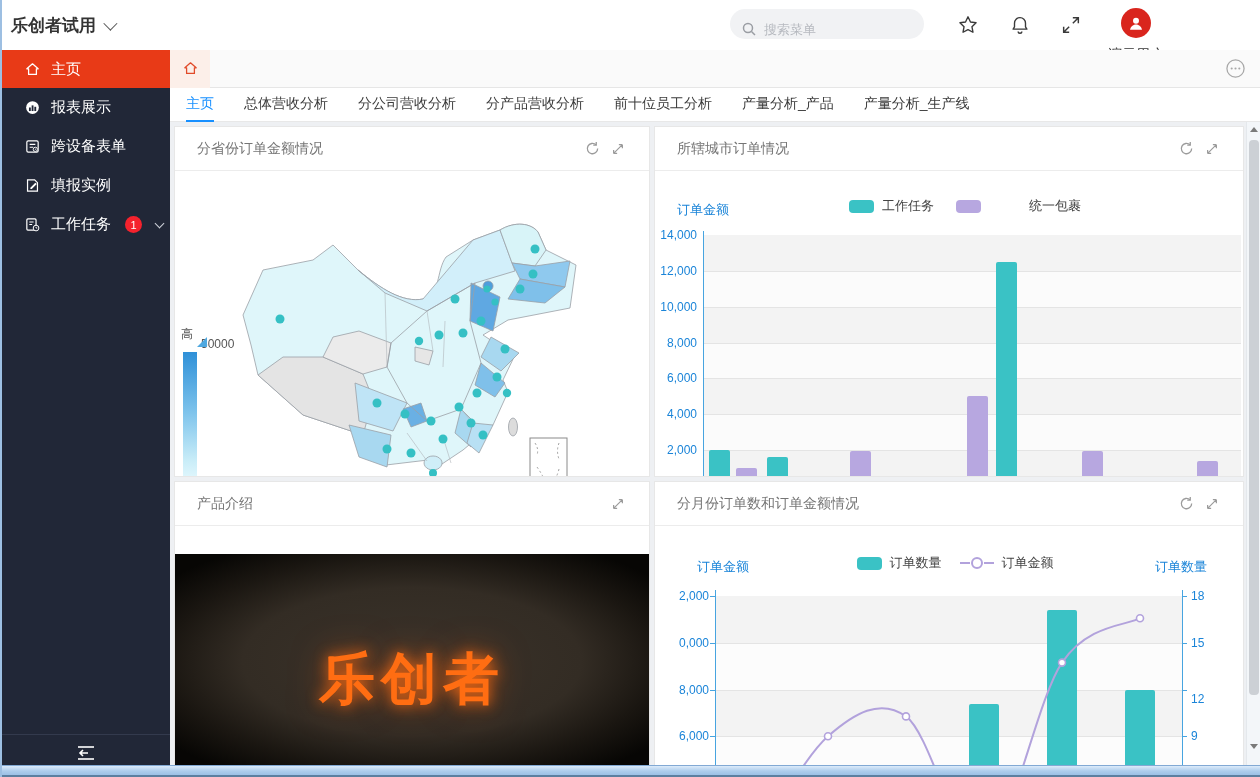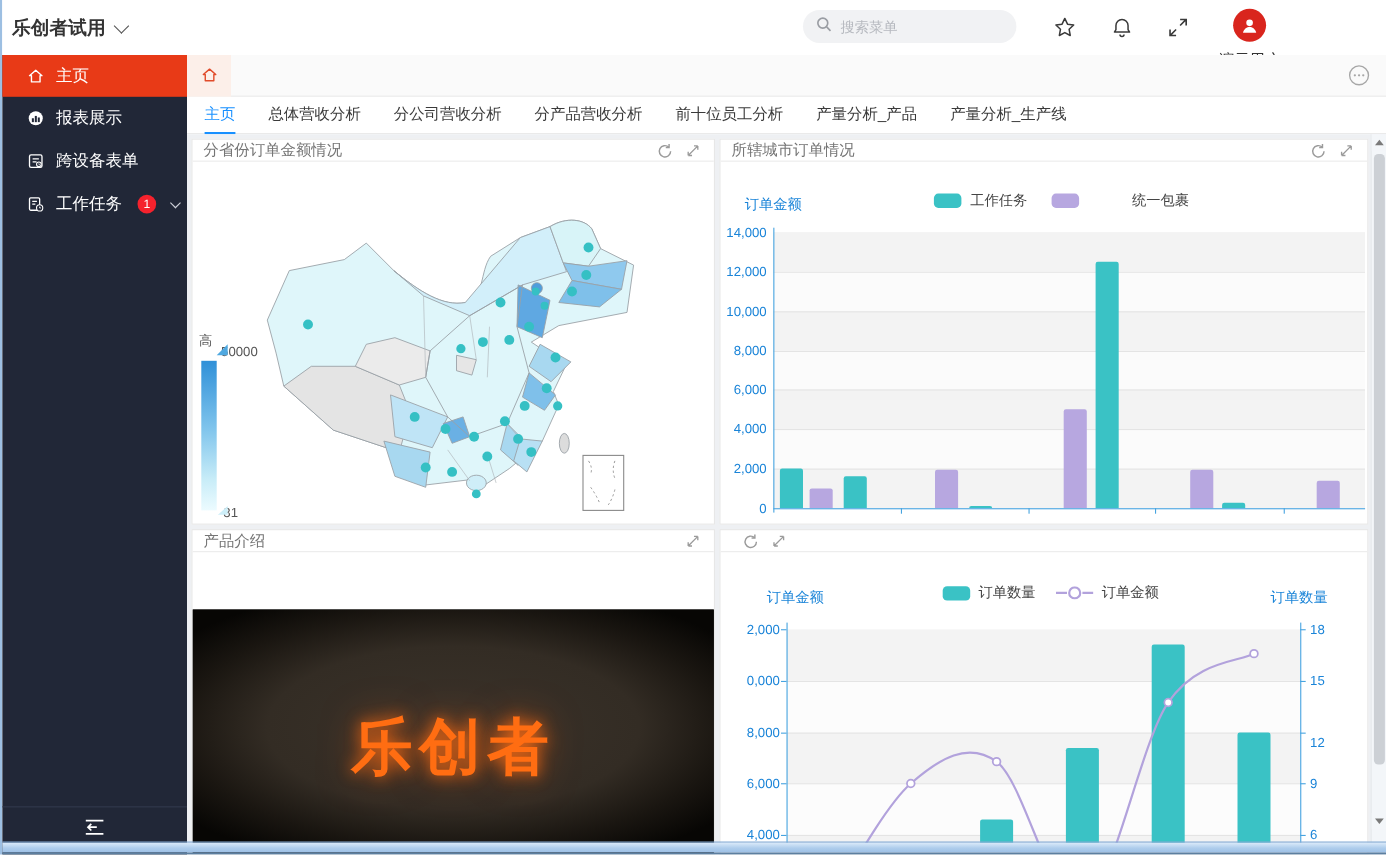--- a/index.html
+++ b/index.html
@@ -3,21 +3,21 @@
 <meta charset="utf-8">
 <style>
   * { margin:0; padding:0; box-sizing:border-box; }
   html,body { width:1260px; height:777px; overflow:hidden; font-family:"Liberation Sans","DejaVu Sans",sans-serif; background:#fff; }
   #app { position:relative; width:1260px; height:777px; background:#fff; overflow:hidden;
          border-left:2px solid #9dbfe2; }
   
   .topbar { position:absolute; left:0; top:0; width:100%; height:50px; background:#fff; display:flex; align-items:center; }
   .brand { display:flex; align-items:center; gap:8px; margin-left:9px; font-size:17px; color:#333; font-weight:bold; }
   .chev { width:10px; height:10px; border-right:1.6px solid #555; border-bottom:1.6px solid #555; transform:rotate(45deg) translateY(-2px); display:inline-block; }
-  .search { position:absolute; left:728px; top:9px; width:194px; height:30px; background:#f1f2f4; border-radius:15px; display:flex; align-items:center; padding:13px 12px; gap:8px; }
+  .search { position:absolute; left:728px; top:9px; width:194px; height:30px; background:#f1f2f4; border-radius:15px; display:flex; align-items:flex-start; padding:13px 12px; gap:8px; }
   .search input { border:none; outline:none; background:transparent; font-size:13px; color:#333; width:140px; font-family:inherit; }
   .search input::placeholder { color:#b6b9bf; }
   .tool-ic { position:absolute; top:12px; width:26px; height:26px; display:flex; align-items:center; justify-content:center; cursor:pointer; }
   .user { position:absolute; left:1106px; top:8px; display:flex; align-items:center; gap:8px; cursor:pointer;flex-direction:column; }
   .avatar { width:30px; height:30px; border-radius:50%; background:#d9251d; display:flex; align-items:center; justify-content:center; }
   .user-name { font-size:14px; color:#333; }
   
   .sidebar { position:absolute; left:0; top:50px; width:168px; height:727px; background:#212737; }
   .side-item { height:39px; display:flex; align-items:center; gap:10px; padding-left:22px; color:#fff; font-size:15px; cursor:pointer; position:relative; }
   .side-item.active { background:#e83a17; height:38px; }
@@ -27,21 +27,21 @@
   
   .tabrow1 { position:absolute; left:168px; top:50px; width:1092px; height:38px; background:#fafafa; border-bottom:1px solid #e6e6e6; display:flex; align-items:center; }
   .home-tab { width:40px; height:38px; background:#fcefe9; display:flex; align-items:center; justify-content:center; cursor:pointer; }
   .more-ic { position:absolute; right:16px; top:8px; cursor:pointer; }
   .tabrow2 { position:absolute; left:168px; top:88px; width:1092px; height:34px; background:#fff; border-bottom:1px solid #e8e8e8; display:flex; align-items:flex-start; gap:30px; padding-left:16px; padding-top:7px; }
   .ptab { font-size:14px; color:#3a3a3a; cursor:pointer; padding-bottom:7px; white-space:nowrap; }
   .ptab.active { color:#1890ff; border-bottom:2px solid #1890ff; }
   
   .content { position:absolute; left:168px; top:122px; width:1092px; height:655px; background:#eef0f3; }
   .panel { position:absolute; background:#fff; border:1px solid #e7e7e7; overflow:hidden; }
-  .panel-hd { height:20px; display:flex; align-items:flex-end; padding:0 10px; border-bottom:1px solid #ececec; }
+  .panel-hd { height:44px; display:flex; align-items:center; padding:0 22px; border-bottom:1px solid #ececec; }
   .panel-title { font-size:14px; color:#757575; flex:1; }
   .hd-ic { width:18px; height:18px; margin-left:8px; cursor:pointer; display:flex; align-items:center; justify-content:center; }
   .axis-title { position:absolute; font-size:13px; color:#1a84d8; }
   .legend-row { position:absolute; display:flex; align-items:center; gap:8px; font-size:13px; color:#444; }
   .pill { width:25px; height:13px; border-radius:4px; display:inline-block; }
   .ylab { position:absolute; font-size:12px; color:#1a84d8; text-align:right; width:46px; }
   .ylab-r { position:absolute; font-size:12px; color:#1a84d8; text-align:left; width:30px; }
   .gridline { position:absolute; height:1px; background:#e4e4e4; }
   .stripe { position:absolute; }
   .bar { position:absolute; }
@@ -137,20 +137,29 @@
         <div class="side-item">
           <span style="display: flex;">
             <svg width="17" height="17" viewBox="0 0 24 24">
               <rect x="4" y="4" width="16" height="16" rx="2" fill="none" stroke="#fff" stroke-width="1.7"></rect>
               <path d="M8 9h8M8 13h5" stroke="#fff" stroke-width="1.6"></path>
               <circle cx="16" cy="16" r="3" fill="#212737" stroke="#fff" stroke-width="1.3"></circle>
               <path d="M16 14.8v1.4h1.2" stroke="#fff" stroke-width="1" fill="none"></path>
             </svg>
           </span>
           <span>跨设备表单</span>
+        </div>
+        <div class="side-item">
+          <span style="display: flex;">
+            <svg width="17" height="17" viewBox="0 0 24 24">
+              <path d="M5 4h10l4 4v12H5z" fill="none" stroke="#fff" stroke-width="1.7"></path>
+              <path d="M9 15l7-7 2 2-7 7H9z" fill="#fff"></path>
+            </svg>
+          </span>
+          <span>填报实例</span>
         </div>
         <div class="side-item">
           <span style="display: flex;">
             <svg width="17" height="17" viewBox="0 0 24 24">
               <rect x="4" y="4" width="13" height="16" rx="1.5" fill="none" stroke="#fff" stroke-width="1.7"></rect>
               <path d="M7.5 8.5h6M7.5 12h4" stroke="#fff" stroke-width="1.5"></path>
               <circle cx="17" cy="17" r="4" fill="#212737" stroke="#fff" stroke-width="1.4"></circle>
               <path d="M17 15.3V17h1.6" stroke="#fff" stroke-width="1.2" fill="none"></path>
             </svg>
           </span>
@@ -367,20 +376,21 @@
       </div>
       <div class="video">
         <div class="video-inner">
           <div class="video-text">乐创者</div>
         </div>
       </div>
     </div>
 
     <div class="panel" style="left:484px;top:359px;width:590px;height:296px">
       <div class="panel-hd">
+        <span class="panel-title">分月份订单数和订单金额情况</span>
         <span class="hd-ic">
           <svg width="15" height="15" viewBox="0 0 16 16">
               <path d="M13.5 8a5.5 5.5 0 1 1-1.8-4" fill="none" stroke="#9b9b9b" stroke-width="1.4"></path>
               <path d="M12 1v3.3H8.8" fill="none" stroke="#9b9b9b" stroke-width="1.4"></path>
             </svg>
         </span>
         <span class="hd-ic">
           <svg width="14" height="14" viewBox="0 0 16 16" stroke="#9b9b9b" stroke-width="1.4" fill="none">
               <path d="M3 13L13 3M13 3h-4M13 3v4M3 13h4M3 13V9"></path>
             </svg>

